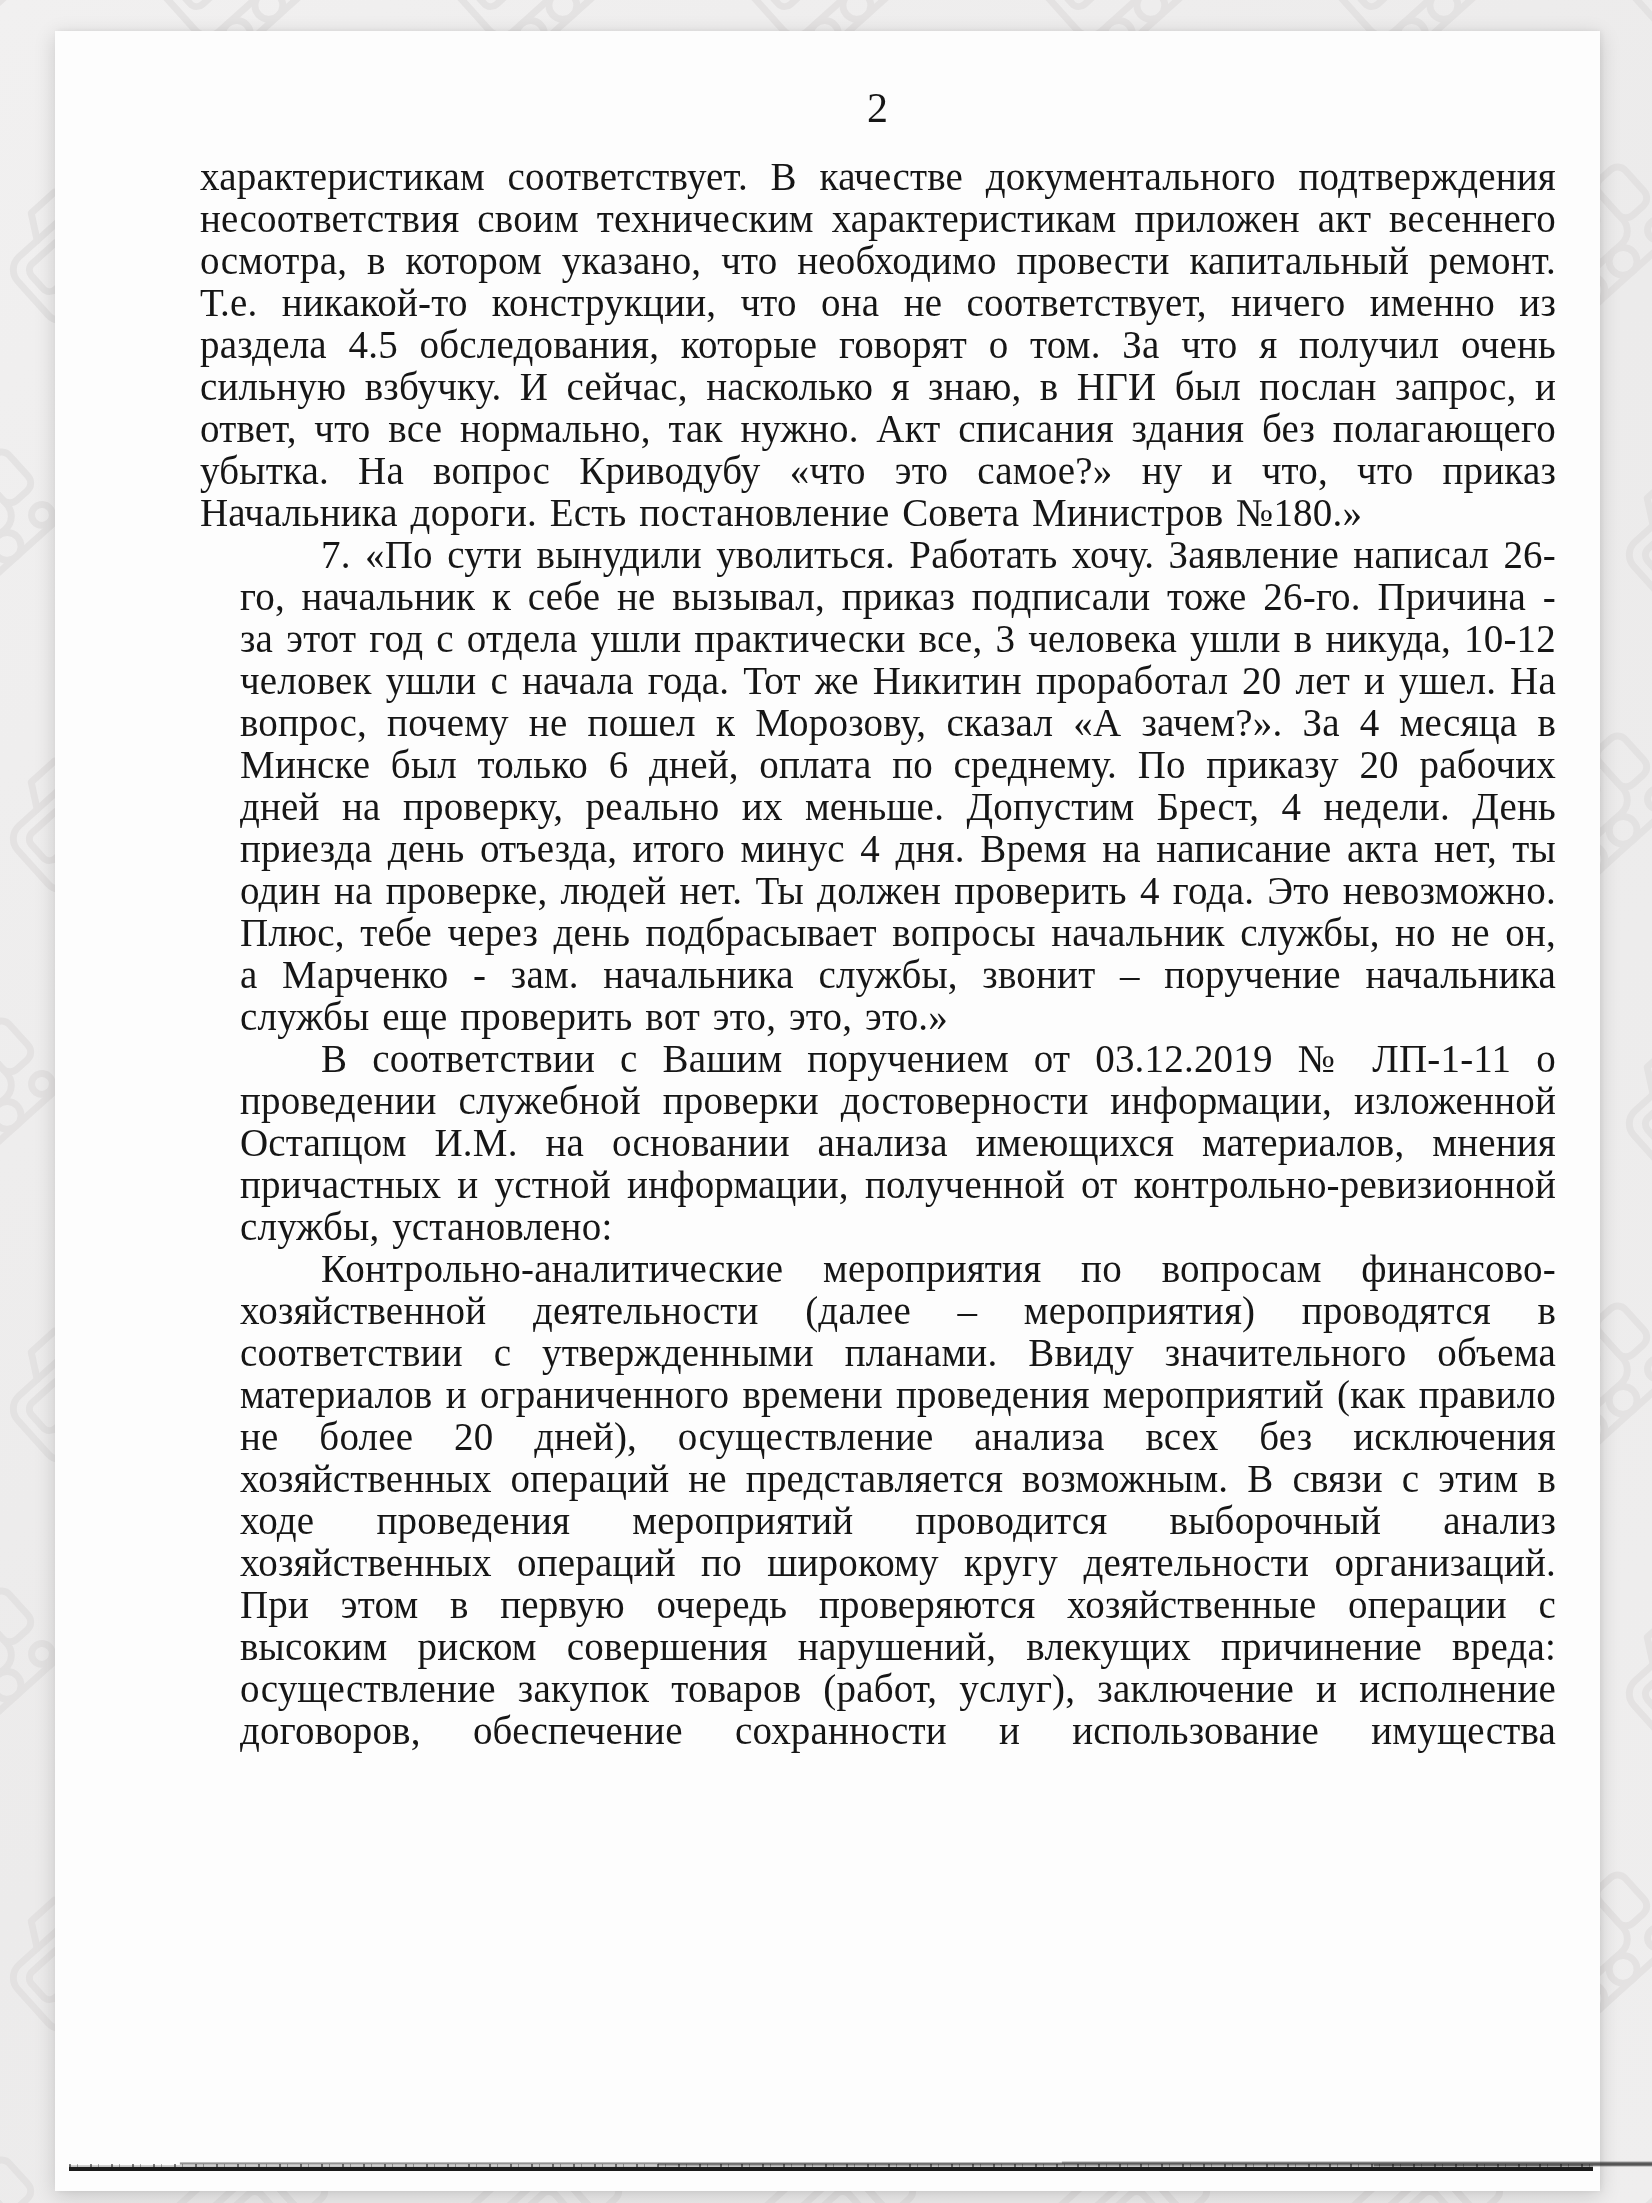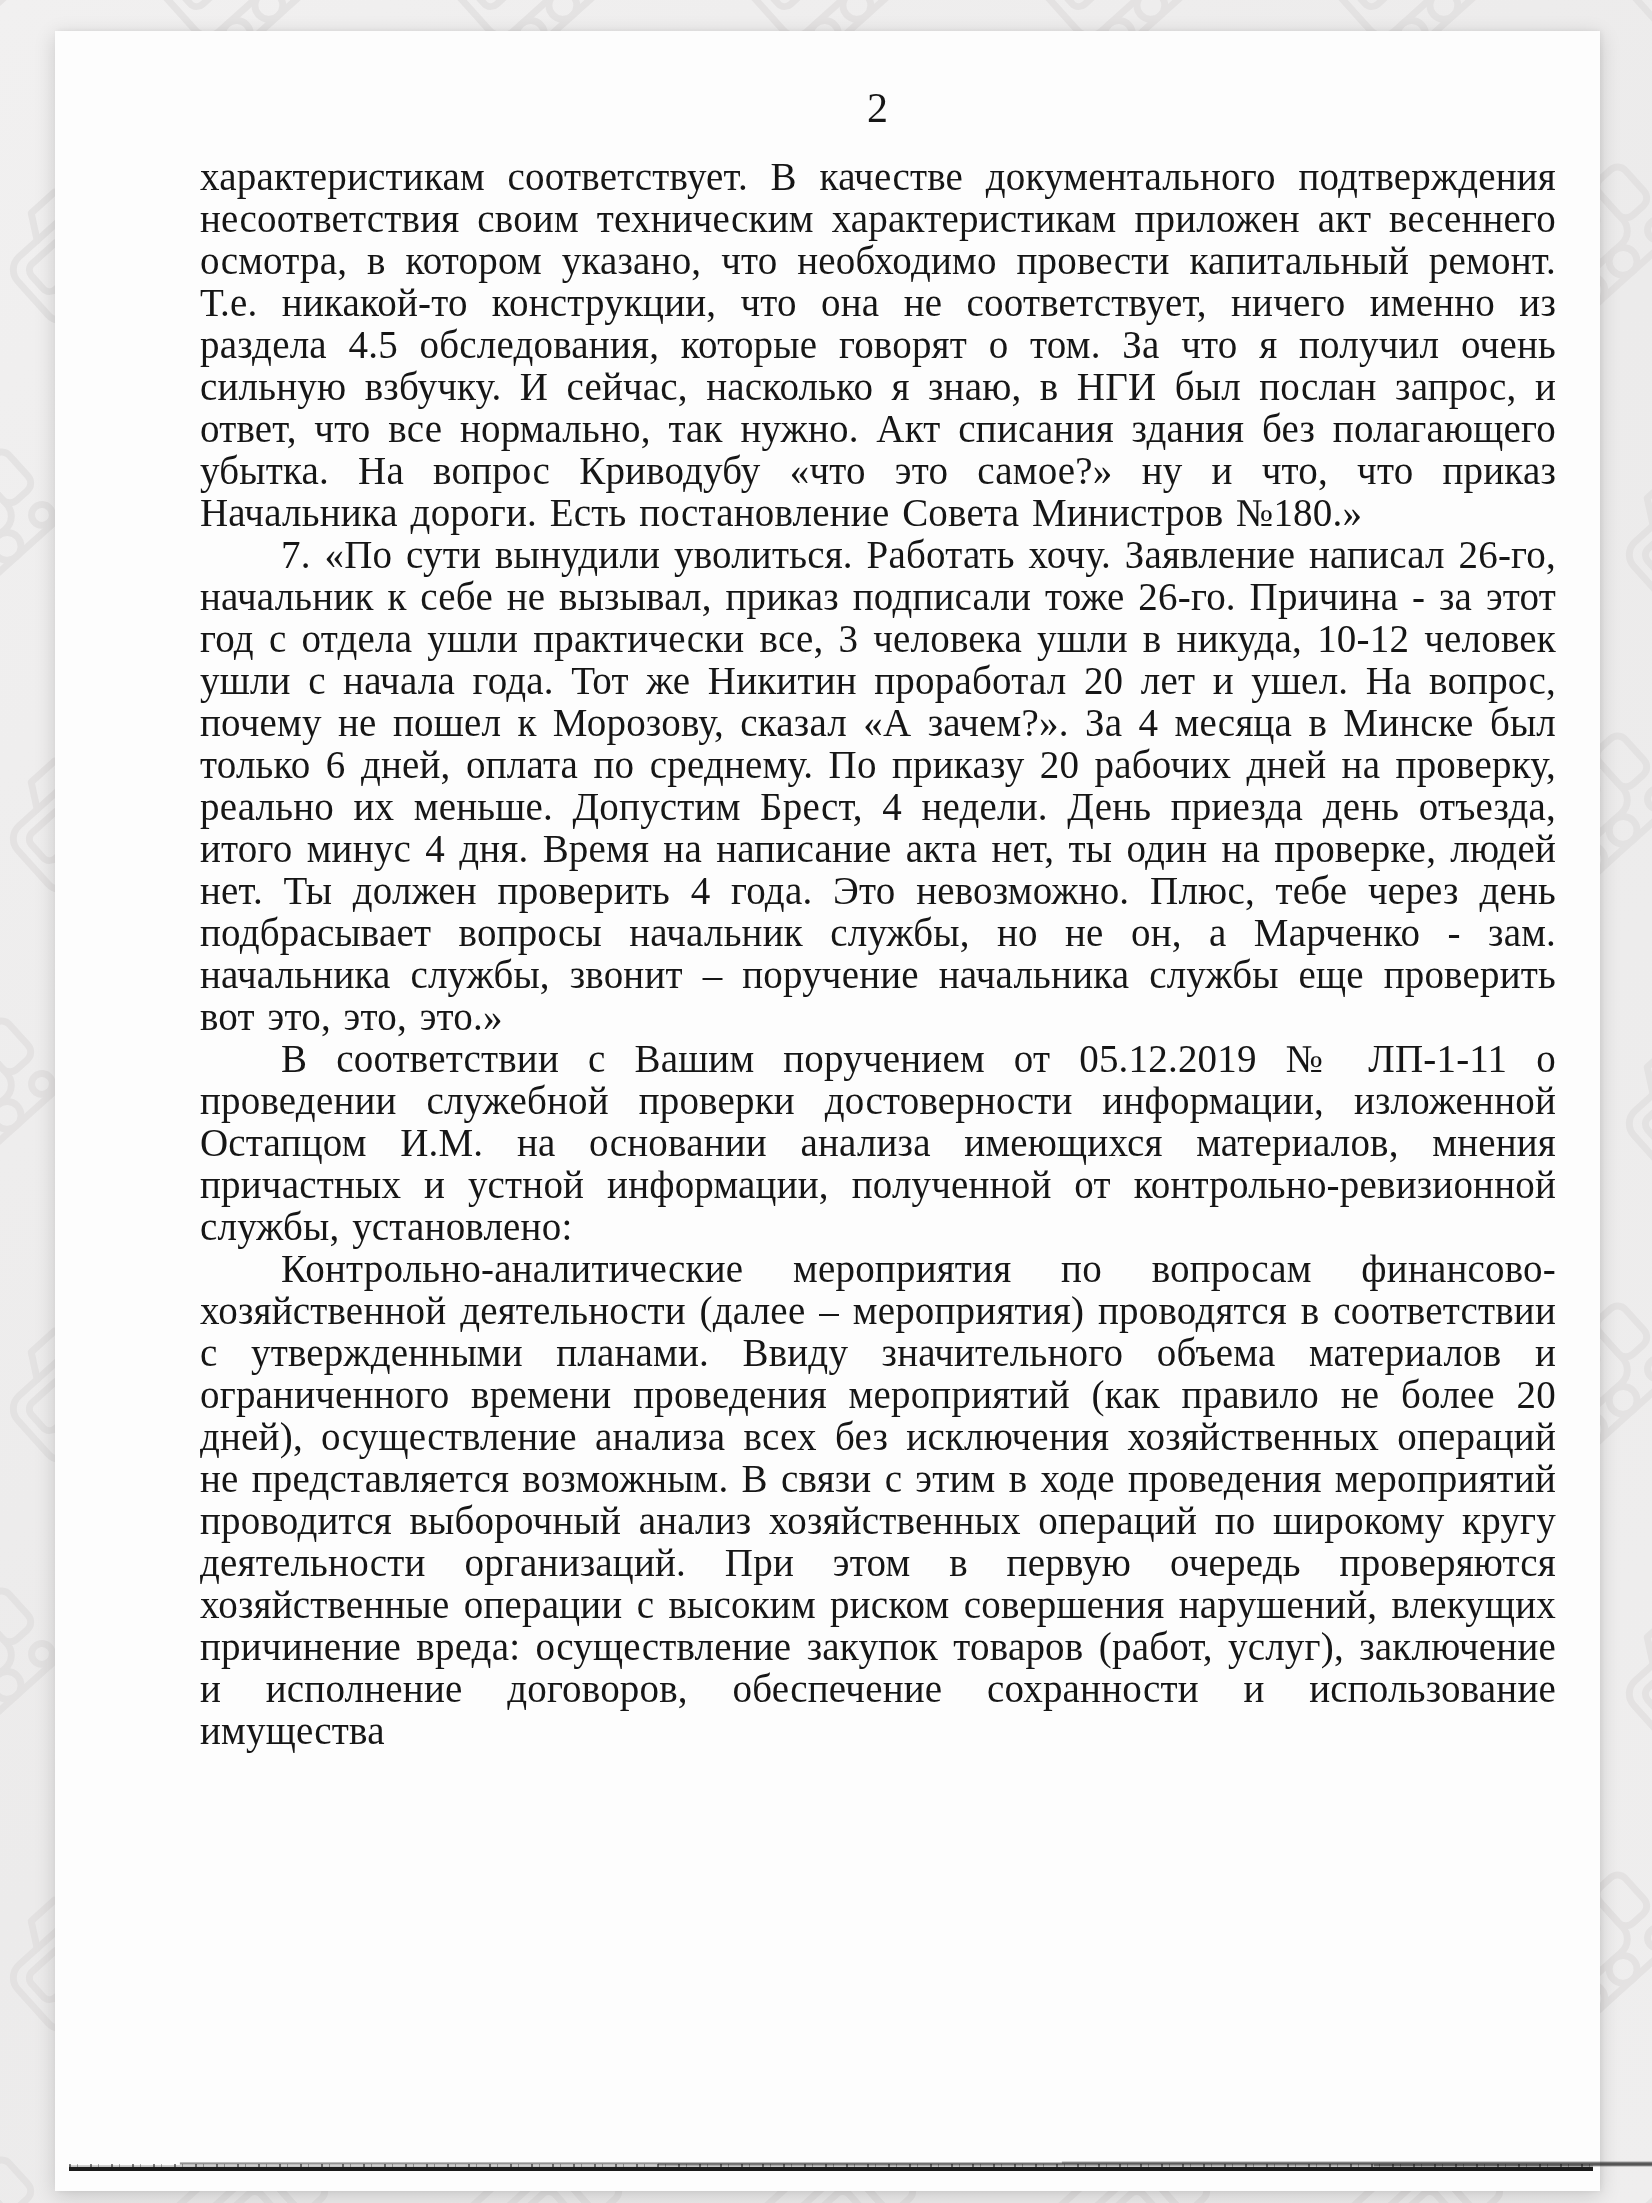--- a/index.html
+++ b/index.html
@@ -52,21 +52,21 @@
     letter-spacing: 0.9px;
   }
   .para {
     margin: 0;
     font-size: 39px;
     line-height: 42px;
     text-align: justify;
     word-spacing: 2.8px;
     letter-spacing: 0.2px;
   }
-  .para.indent { text-indent: 81px; }
+  .para.indent { text-indent: 81px; margin-left: 40px; }
   .para:last-child { text-align-last: justify; }
   
   .scan-artifact {
     position: absolute;
     left: 13.8px;
     top: 2136px;
     width: 1524px;
     height: 3.7px;
     background: #1c1c1c;
     box-shadow:
@@ -800,21 +800,21 @@
     <path d="M10 84 L110 84"></path>
   </svg>
     </div>
 
   <div class="page">
     <div class="content">
       <p class="page-number">2</p>
       <div>
           <p class="para">характеристикам соответствует. В качестве документального подтверждения несоответствия своим техническим характеристикам приложен акт весеннего осмотра, в котором указано, что необходимо провести капитальный ремонт. Т.е. никакой-то конструкции, что она не соответствует, ничего именно из раздела 4.5 обследования, которые говорят о том. За что я получил очень сильную взбучку. И сейчас, насколько я знаю, в НГИ был послан запрос, и ответ, что все нормально, так нужно. Акт списания здания без полагающего убытка. На вопрос Криводубу «что это самое?» ну и что, что приказ Начальника дороги. Есть постановление Совета Министров №180.»</p>
           <p class="para indent">7. «По сути вынудили уволиться. Работать хочу. Заявление написал 26-го, начальник к себе не вызывал, приказ подписали тоже 26-го. Причина - за этот год с отдела ушли практически все, 3 человека ушли в никуда, 10-12 человек ушли с начала года. Тот же Никитин проработал 20 лет и ушел. На вопрос, почему не пошел к Морозову, сказал «А зачем?». За 4 месяца в Минске был только 6 дней, оплата по среднему. По приказу 20 рабочих дней на проверку, реально их меньше. Допустим Брест, 4 недели. День приезда день отъезда, итого минус 4 дня. Время на написание акта нет, ты один на проверке, людей нет. Ты должен проверить 4 года. Это невозможно. Плюс, тебе через день подбрасывает вопросы начальник службы, но не он, а Марченко - зам. начальника службы, звонит – поручение начальника службы еще проверить вот это, это, это.»</p>
-          <p class="para indent">В соответствии с Вашим поручением от 05.12.2019 № ЛП-1-11 о проведении служебной проверки достоверности информации, изложенной Остапцом И.М. на основании анализа имеющихся материалов, мнения причастных и устной информации, полученной от контрольно-ревизионной службы, установлено:</p>
+          <p class="para indent">В соответствии с Вашим поручением от 03.12.2019 № ЛП-1-11 о проведении служебной проверки достоверности информации, изложенной Остапцом И.М. на основании анализа имеющихся материалов, мнения причастных и устной информации, полученной от контрольно-ревизионной службы, установлено:</p>
           <p class="para indent">Контрольно-аналитические мероприятия по вопросам финансово-хозяйственной деятельности (далее – мероприятия) проводятся в соответствии с утвержденными планами. Ввиду значительного объема материалов и ограниченного времени проведения мероприятий (как правило не более 20 дней),  осуществление анализа всех без исключения хозяйственных операций не представляется возможным. В связи с этим в ходе проведения мероприятий проводится выборочный анализ хозяйственных операций по широкому кругу деятельности организаций. При этом в первую очередь проверяются хозяйственные операции с высоким риском совершения нарушений, влекущих причинение вреда: осуществление закупок товаров (работ, услуг), заключение и исполнение договоров, обеспечение сохранности и использование имущества</p>
         </div>
     </div>
     <div class="scan-artifact"></div>
   </div>
 
 </div>
 
 
 </body></html>

